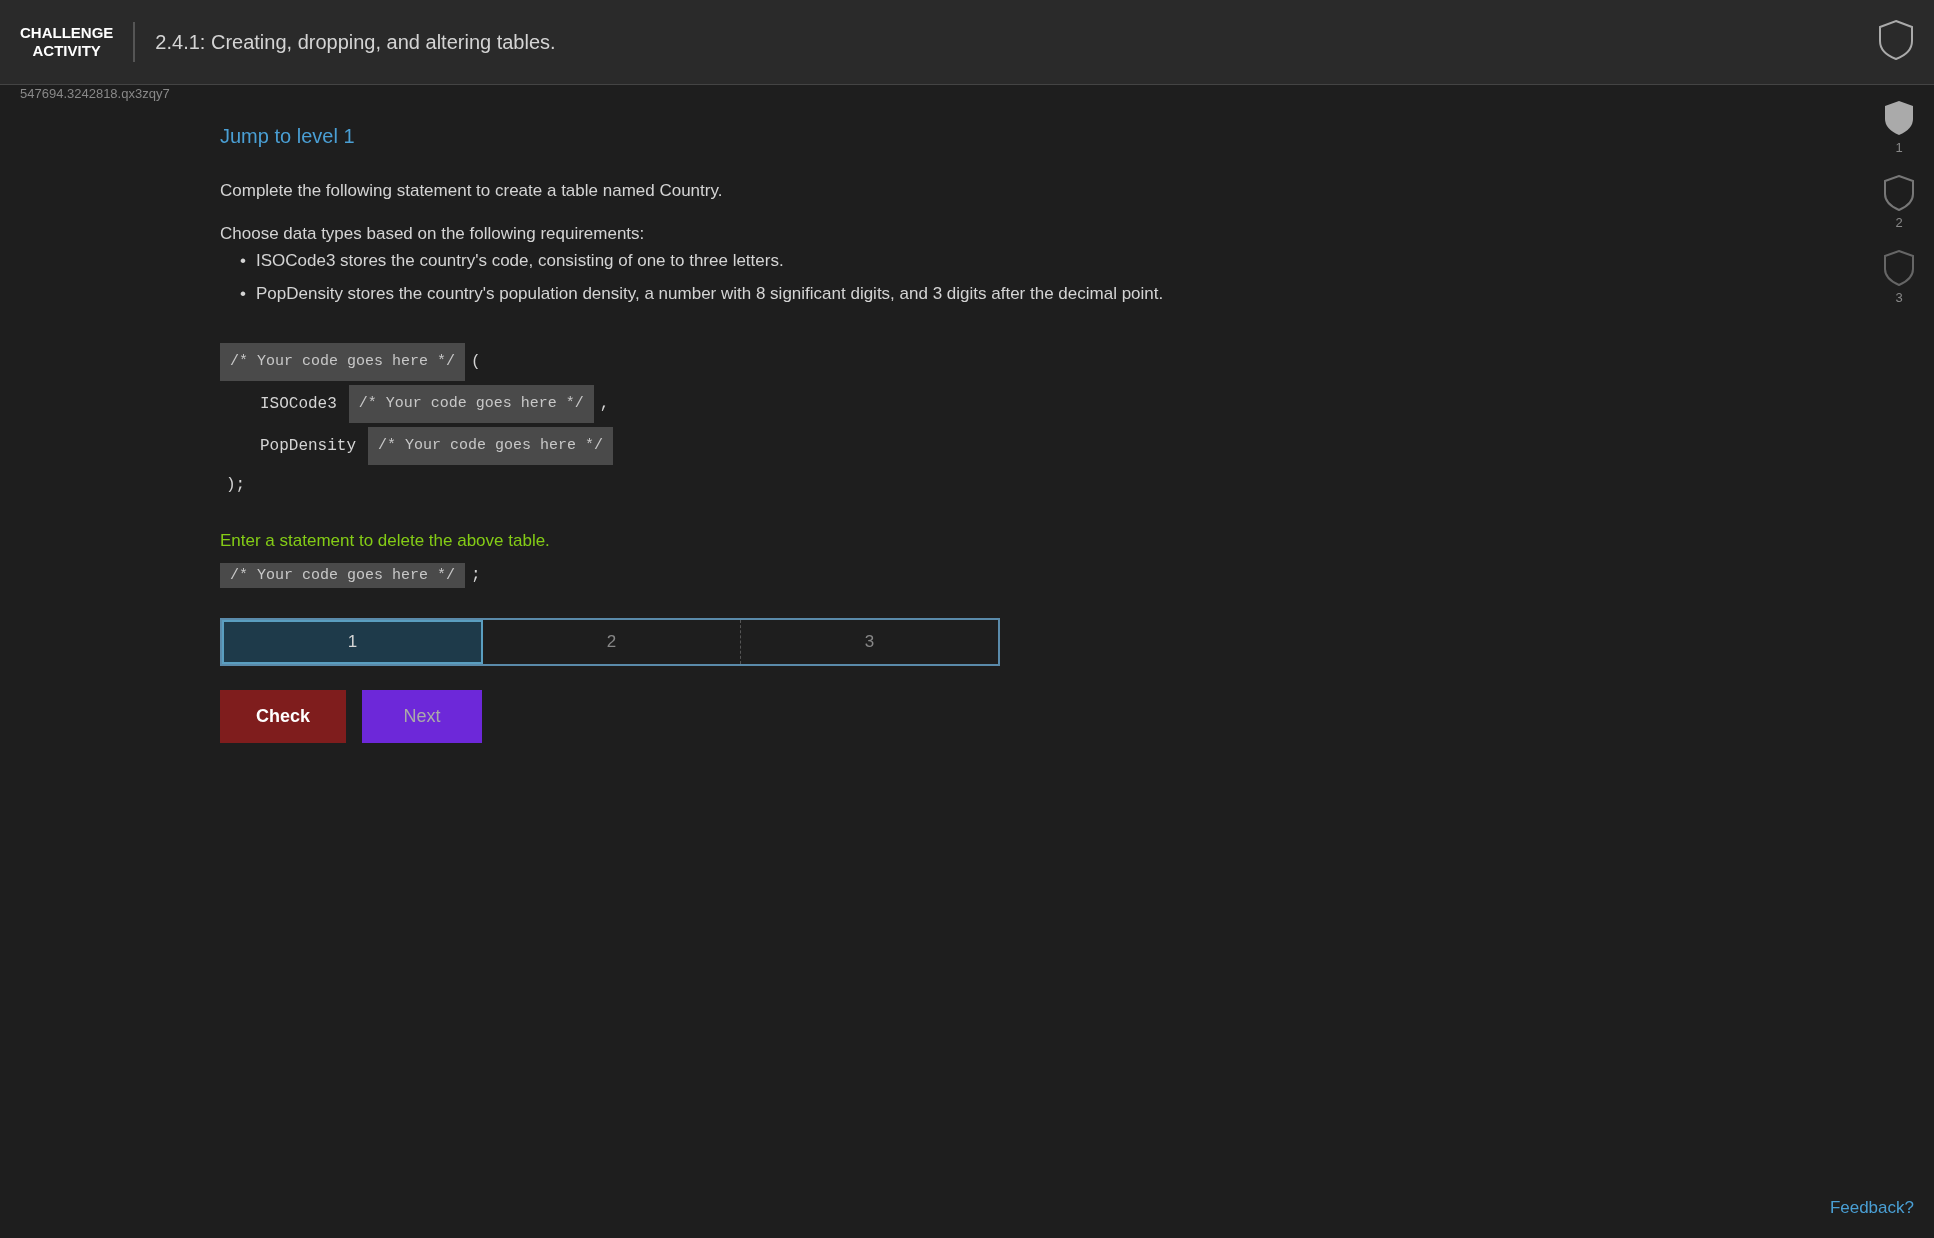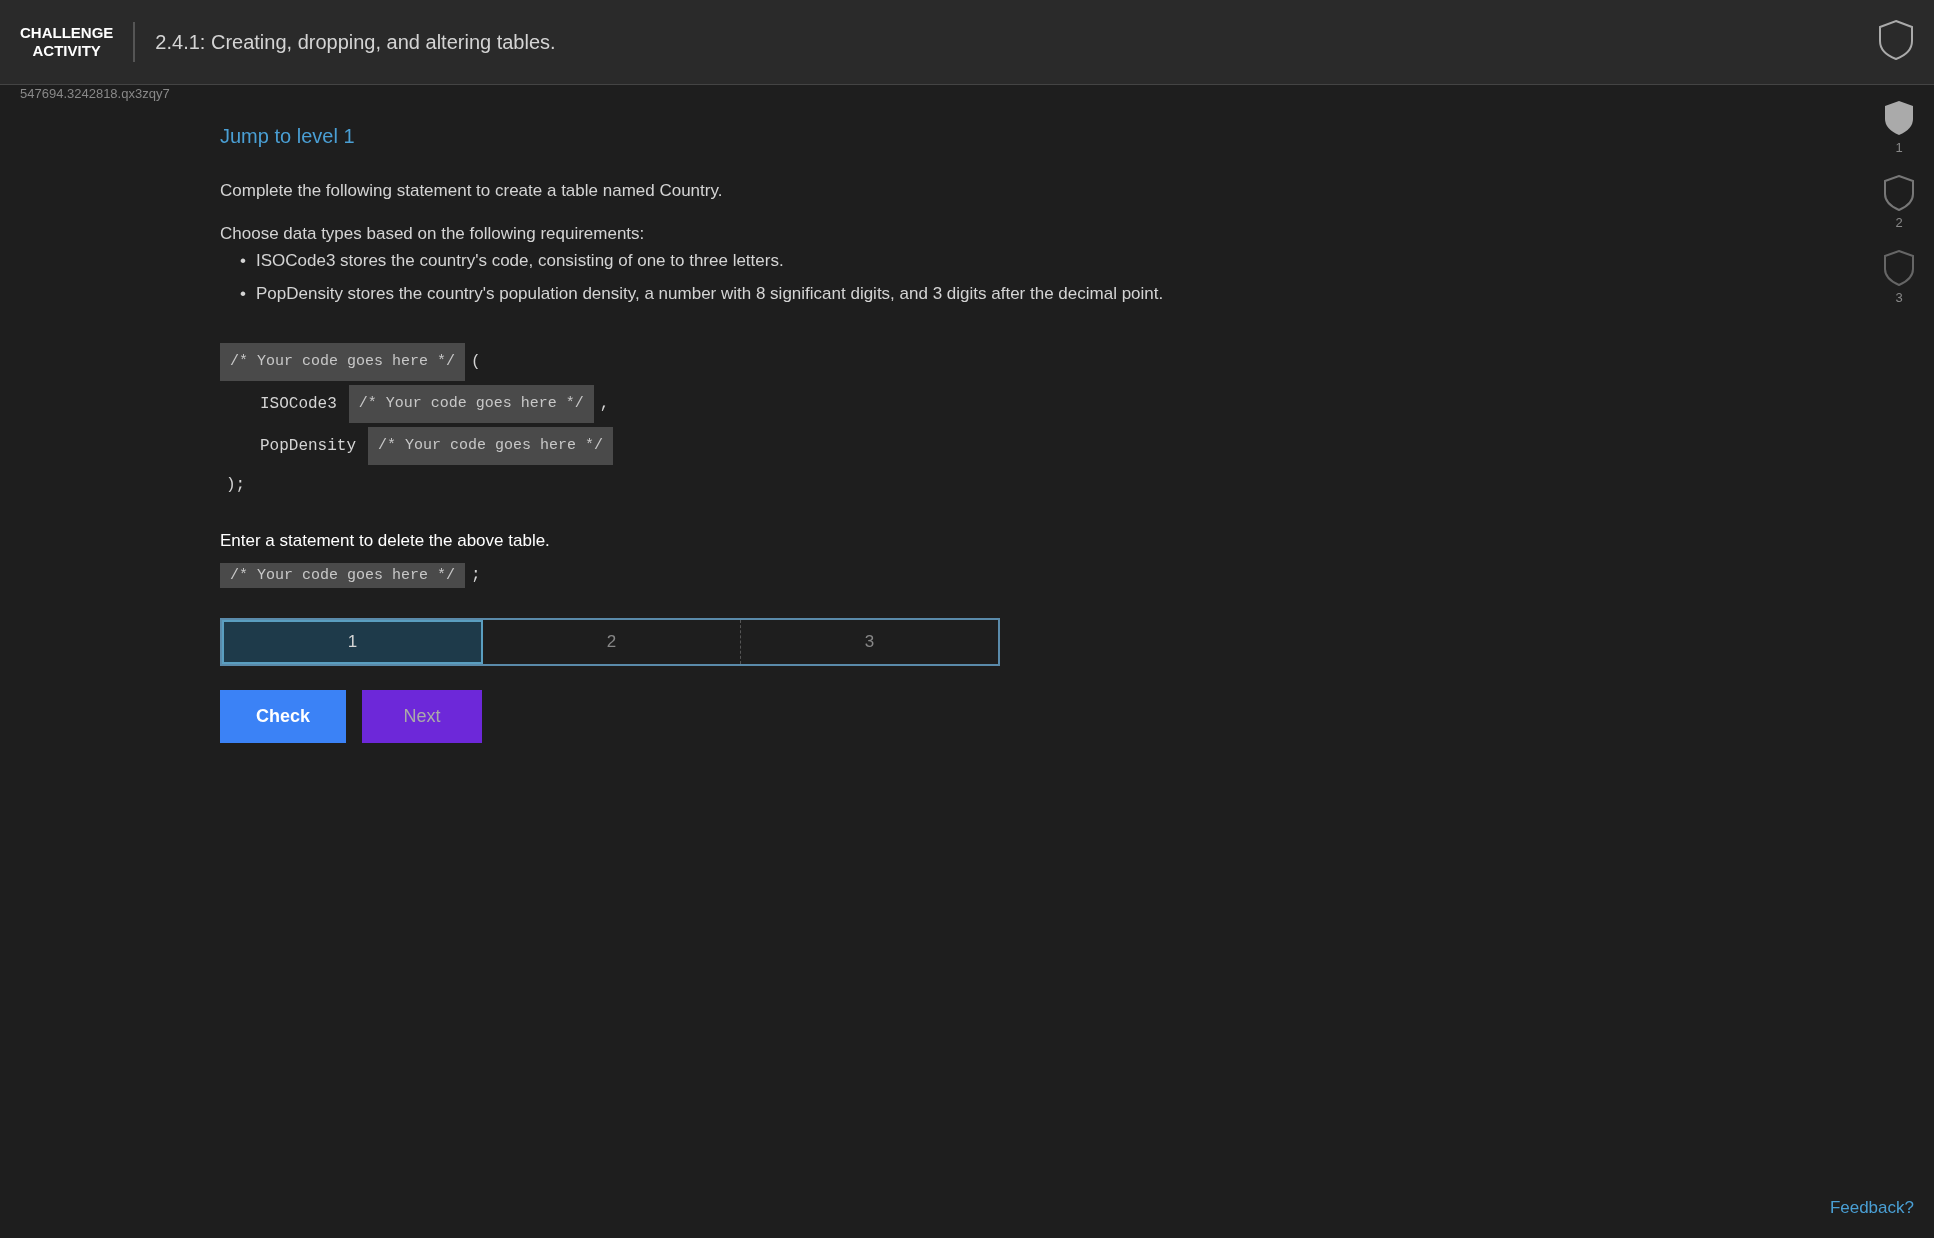--- a/index.html
+++ b/index.html
@@ -149,21 +149,21 @@
     .code-keyword {
       color: #d4d4d4;
       font-family: 'Courier New', monospace;
       font-size: 16px;
     }
 
     .indent-1 { margin-left: 40px; }
 
     
     .delete-instruction {
-      color: #ffffff;
+      color: #84cc16;
       font-size: 17px;
       margin-bottom: 12px;
     }
 
     .delete-code-line {
       display: flex;
       align-items: center;
       margin-bottom: 30px;
     }
 
@@ -201,21 +201,21 @@
     }
 
     
     .button-row {
       display: flex;
       gap: 16px;
       margin-bottom: 40px;
     }
 
     .btn-check {
-      background-color: #3b82f6;
+      background-color: #7f1d1d;
       color: #fff;
       border: none;
       padding: 16px 36px;
       font-size: 18px;
       font-weight: bold;
       cursor: pointer;
       min-width: 120px;
     }
 
     .btn-next {

